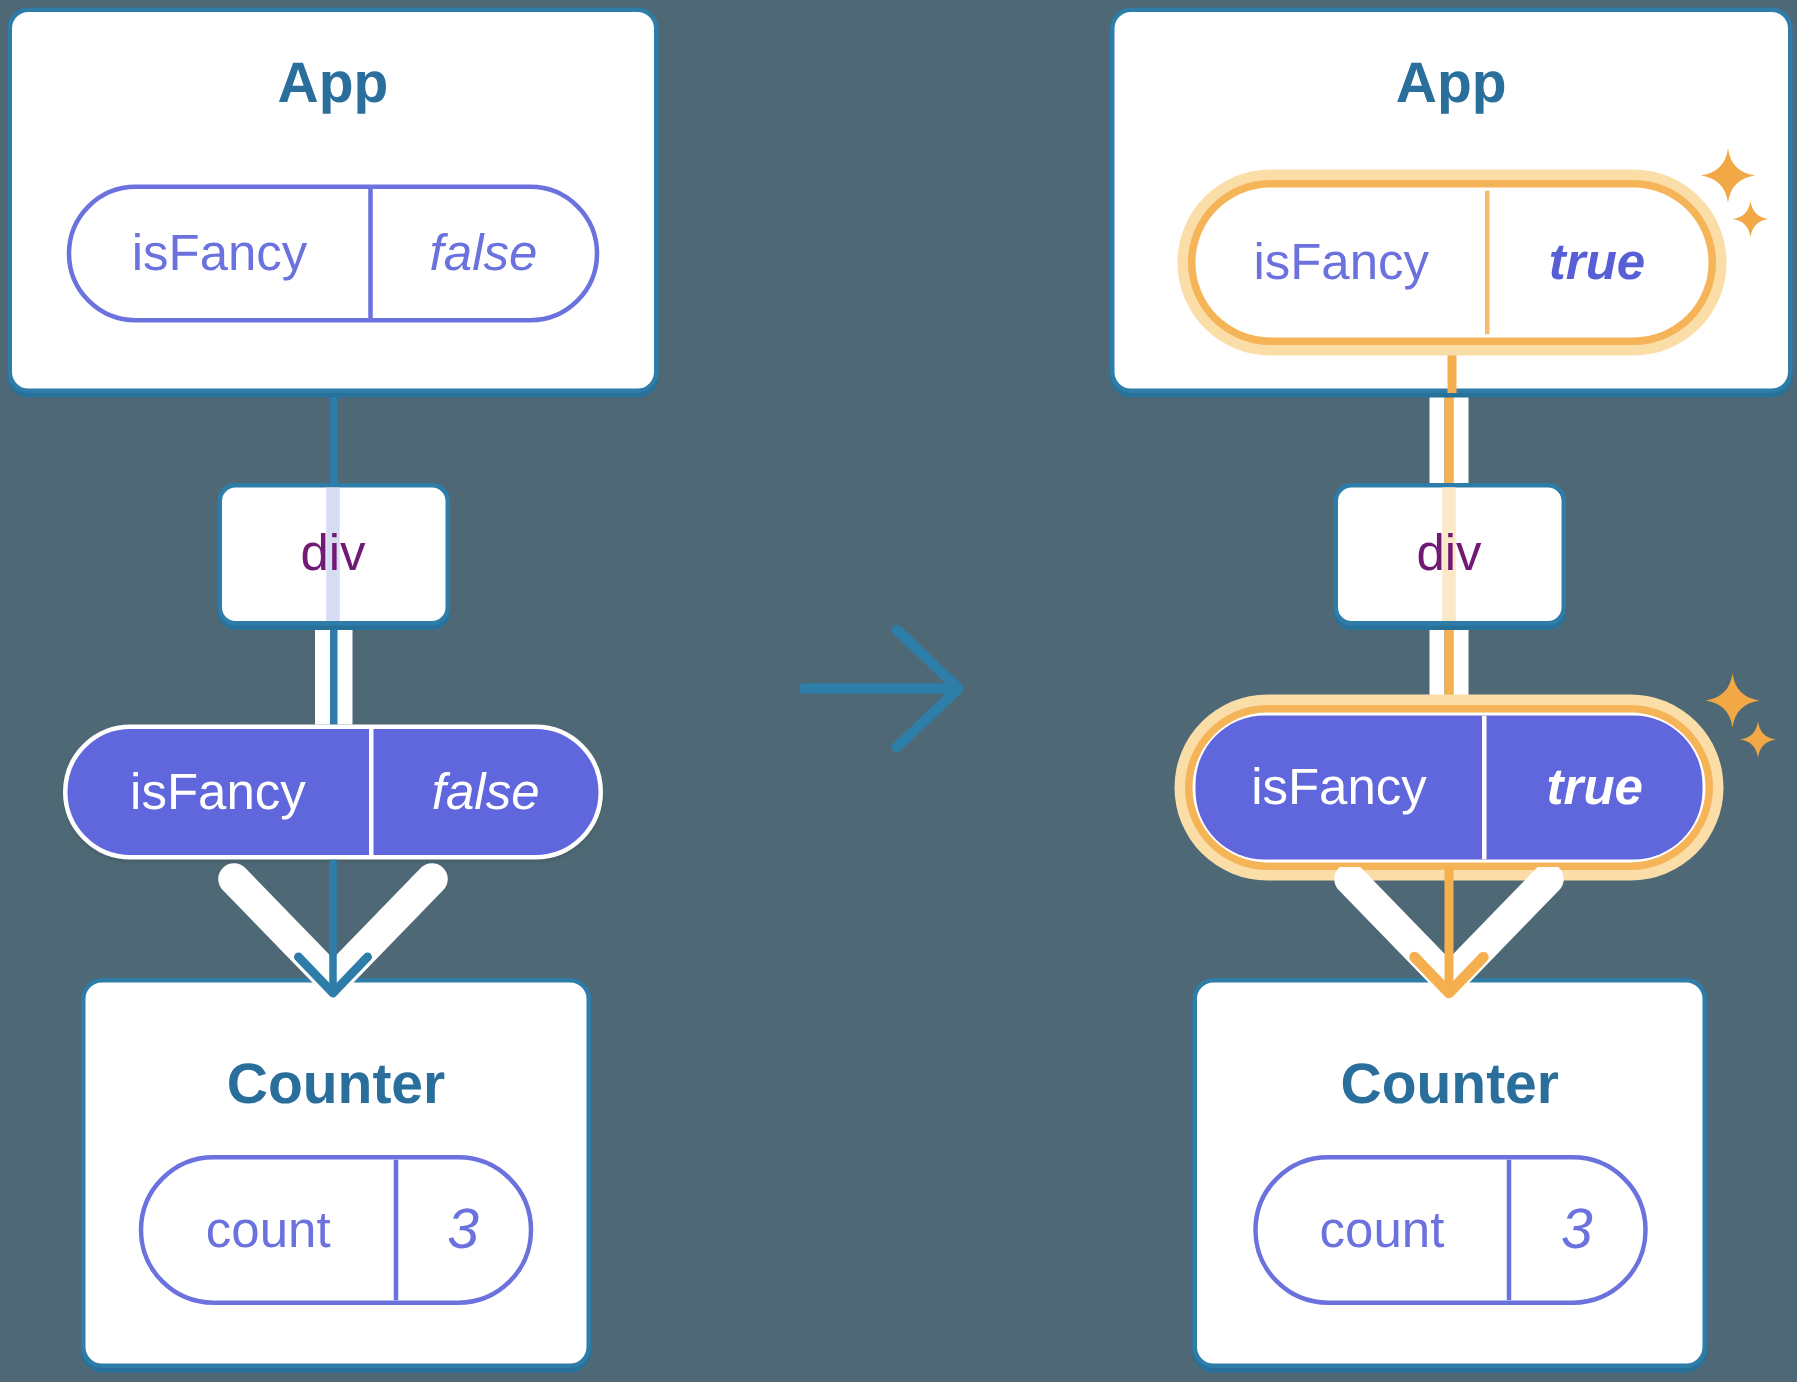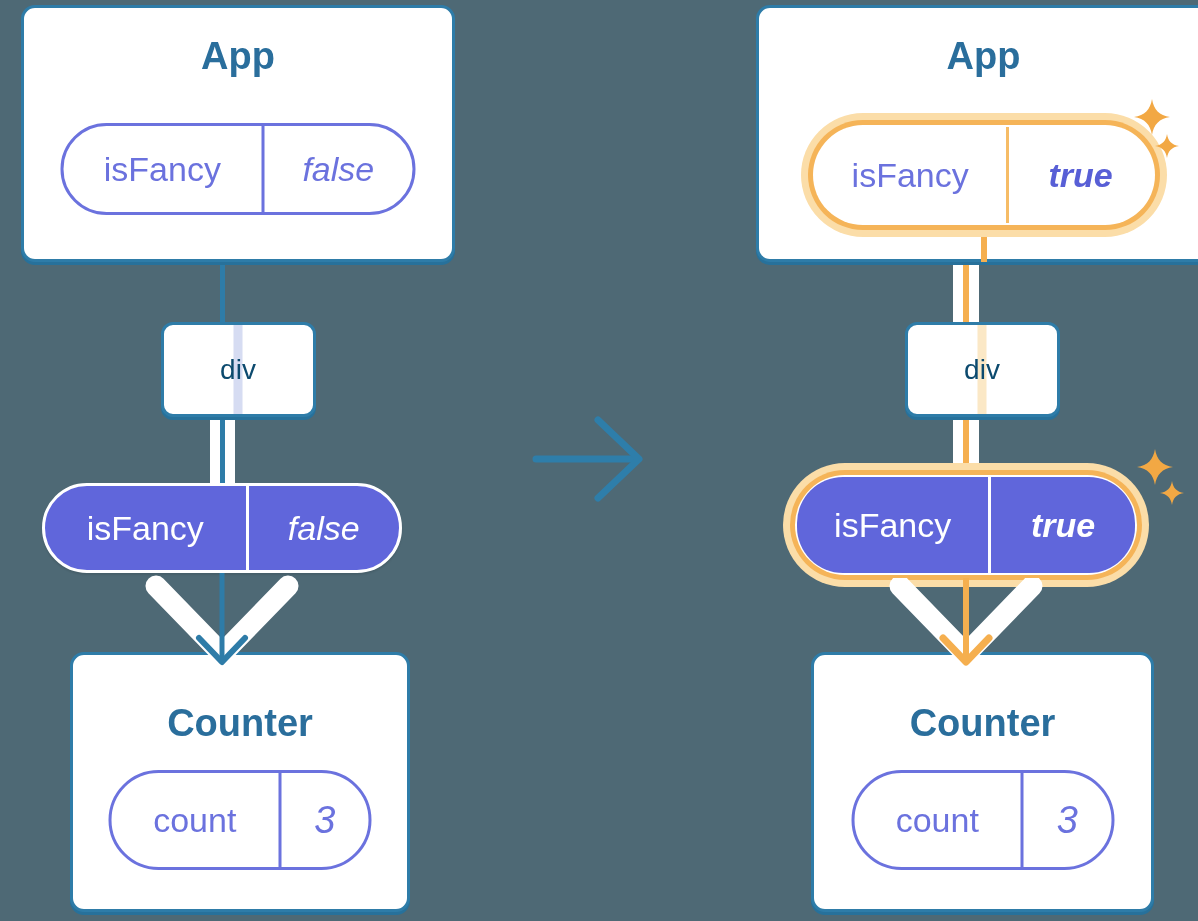--- a/index.html
+++ b/index.html
@@ -8,21 +8,21 @@
     background:#4E6975;
     font-family:"Liberation Sans", sans-serif;
     overflow:hidden;
   }
   .stage{position:relative;width:1198px;height:921px;}
 
   
   .card{
     position:absolute;background:#ffffff;
     border:3px solid #2E7CA8;border-radius:14px;
-    box-shadow:0 3px 0 #27719B;box-sizing:border-box;z-index:2;margin-left:16px;
+    box-shadow:0 3px 0 #27719B;box-sizing:border-box;z-index:2;
   }
   .card-title{
     position:absolute;left:0;width:100%;text-align:center;
     font-size:38px;font-weight:bold;color:#2A6E9C;line-height:44px;
   }
 
   
   .pill-outline{
     position:absolute;left:50%;transform:translateX(-50%);
     background:#fff;border:3px solid #6B72DE;border-radius:60px;
@@ -50,21 +50,21 @@
   .vline.orange{background:#F5AF4F;width:6px;}
   .vline.white{background:#ffffff;width:10px;}
 
   
   .through-stripe{position:absolute;top:0;bottom:0;left:50%;transform:translateX(-50%);width:9px;z-index:0;}
   .through-stripe.lavender{background:#D6DCF2;}
   .through-stripe.peach{background:#FBE8C6;}
   .div-label{
     position:relative;z-index:1;width:100%;height:100%;
     display:flex;align-items:center;justify-content:center;
-    font-size:28px;color:#0c4a6e;
+    font-size:34px;color:#701a75;
   }
 
   
   .ring-glow{position:absolute;border-radius:62px;background:#FBDDA8;z-index:2;box-sizing:border-box;}
   .ring-orange{position:absolute;inset:7px;border-radius:55px;background:#F5B458;}
   .ring-gap{position:absolute;inset:12px;border-radius:50px;background:#ffffff;}
   .ring-content{position:absolute;inset:14px;border-radius:46px;overflow:hidden;display:flex;}
   .ring-content.white-pill{background:#ffffff;}
   .ring-content.purple-pill{background:#6066DB;}
   .ring-content .pill-seg.key{border-right:3px solid #F6BC66;}

